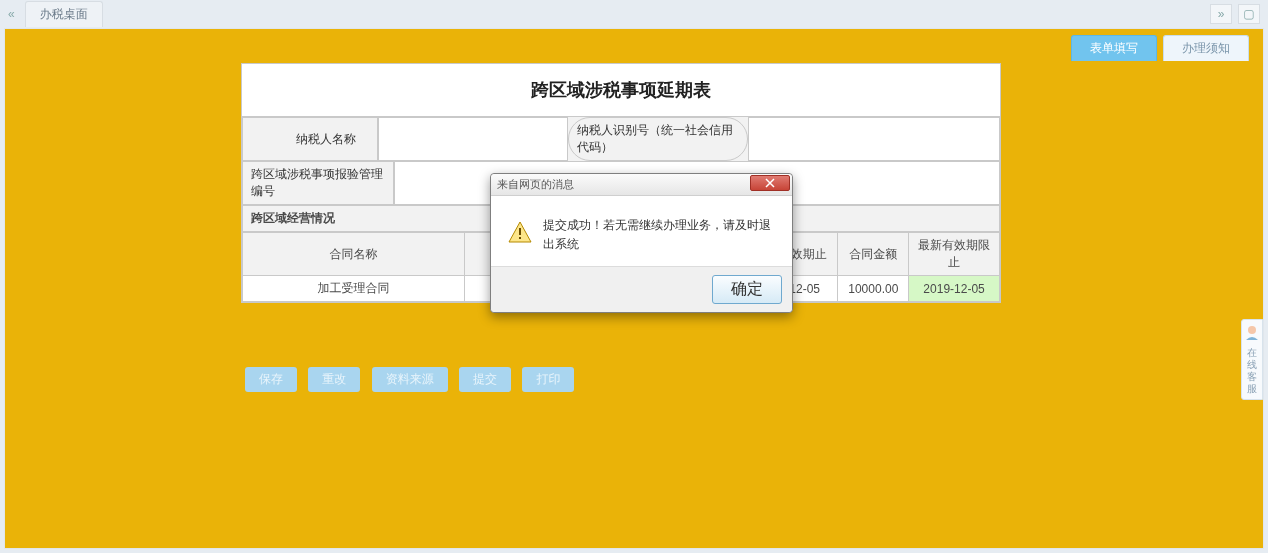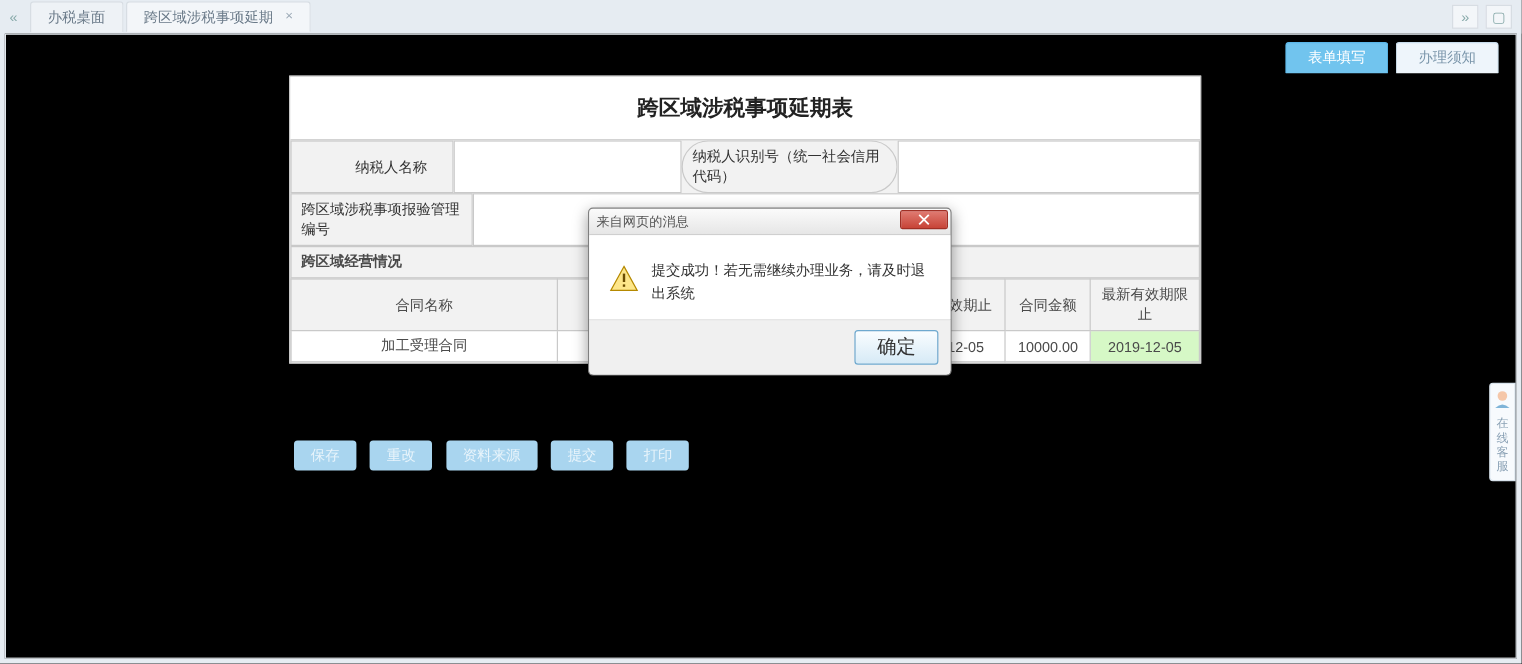--- a/index.html
+++ b/index.html
@@ -9,21 +9,21 @@
   
   .tabbar { height: 28px; background: #e6ecf2; display: flex; align-items: center; padding-left: 8px; position: relative; }
   .tabbar .chevrons { color: #8aa; margin-right: 10px; user-select: none; }
   .tabbar .tab { display: inline-flex; align-items: center; height: 26px; padding: 0 14px; border: 1px solid #d7dde3; border-bottom: none; background: #eef2f6; margin-right: 2px; color: #6a7a89; border-top-left-radius: 3px; border-top-right-radius: 3px; }
   .tabbar .tab.active { background: #f3f6f9; border-bottom: 1px solid #f3f6f9; }
   .tabbar .tab .close { margin-left: 10px; color: #9aa8b5; font-size: 11px; cursor: pointer; }
   .tabbar .right-controls { position: absolute; right: 8px; top: 4px; display: flex; gap: 6px; }
   .tabbar .right-controls .btn { width: 22px; height: 20px; background: #f3f6f9; border: 1px solid #d7dde3; display:flex; align-items:center; justify-content:center; color:#8aa; cursor:pointer; }
 
   
-  .page { position: absolute; top: 28px; left: 4px; right: 4px; bottom: 4px; background: #000000; border: 1px solid #e0e6ec; }
+  .page { position: absolute; top: 28px; left: 4px; right: 4px; bottom: 4px; background: #eab308; border: 1px solid #e0e6ec; }
 
   
   .actiontabs { position: absolute; top: 6px; right: 14px; display: flex; gap: 6px; }
   .actiontabs .atab { padding: 4px 18px; border: 1px solid #c9ddec; border-bottom: none; border-top-left-radius: 3px; border-top-right-radius: 3px; background: #eef5fb; color: #7a95aa; font-size: 12px; }
   .actiontabs .atab.active { background: #71c4ee; color: #fff; border-color: #5bb7e8; }
 
   
   .panel { position: absolute; left: 236px; top: 34px; width: 760px; }
 
   .form-table { border: 1px solid #c9c9c9; border-collapse: collapse; width: 100%; background: #f2f2f2; }
@@ -65,24 +65,20 @@
   .support .face { width:16px; height:16px; margin:0 auto 4px auto; }
 
 </style>
 </head>
 <body>
 
 <div class="tabbar">
   <span class="chevrons">«</span>
   <div class="tab">
     <span>办税桌面</span>
-  </div>
-  <div class="tab active">
-    <span>跨区域涉税事项延期</span>
-    <span class="close">×</span>
   </div>
   <div class="right-controls">
     <div class="btn">»</div>
     <div class="btn">▢</div>
   </div>
 </div>
 
 <div class="page">
 
   <div class="actiontabs">

